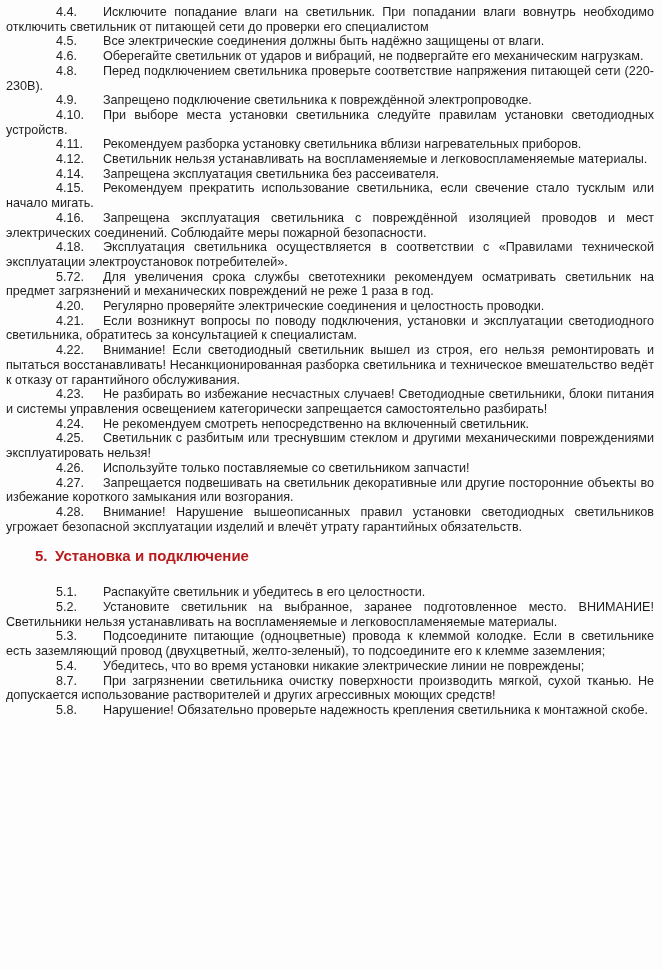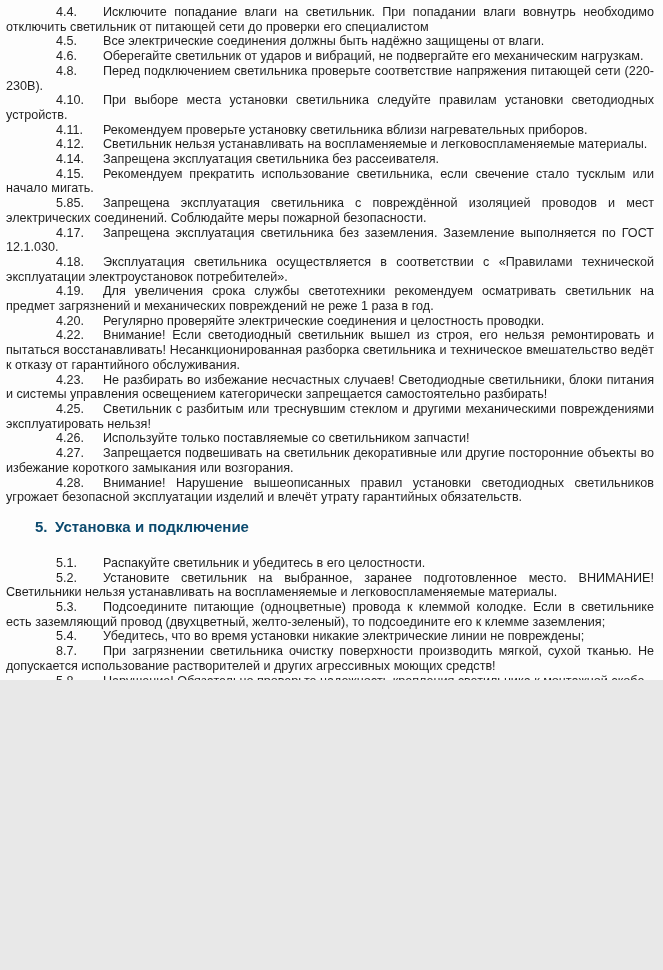--- a/index.html
+++ b/index.html
@@ -3,21 +3,21 @@
 <meta charset="utf-8">
 <style>
   html, body {
     margin: 0;
     padding: 0;
     background: #e8e8e8;
   }
   .page {
     position: relative;
     width: 663px;
-    height: 680px;
+    height: 970px;
     margin: 0 auto;
     background: #fdfdfd;
     color: #1f1f1f;
     font-family: "Liberation Sans", "DejaVu Sans", sans-serif;
     font-size: 12.6px;
     line-height: 14.7px;
     box-sizing: border-box;
     padding: 5px 9px 0 6px;
     overflow: hidden;
   }
@@ -30,49 +30,51 @@
     display: inline-block;
     width: 47px;
     text-indent: 0;
   }
   h2.section-heading {
     margin: 13px 0 21px 0;
     padding-left: 29px;
     font-size: 15px;
     line-height: 17px;
     font-weight: bold;
-    color: #0c4a6e;
+    color: #b91c1c;
   }
   h2.section-heading .hnum {
     display: inline-block;
     width: 20px;
   }
 </style>
 </head>
 <body>
 
 <div class="page">
 
   <div>
     <p class="item"><span class="num">4.4.</span><span>Исключите попадание влаги на светильник. При попадании влаги вовнутрь необходимо отключить светильник от питающей сети до проверки его специалистом</span></p>
     <p class="item"><span class="num">4.5.</span><span>Все электрические соединения должны быть надёжно защищены от влаги.</span></p>
     <p class="item"><span class="num">4.6.</span><span>Оберегайте светильник от ударов и вибраций, не подвергайте его механическим нагрузкам.</span></p>
     <p class="item"><span class="num">4.8.</span><span>Перед подключением светильника проверьте соответствие напряжения питающей сети (220-230В).</span></p>
+    <p class="item"><span class="num">4.9.</span><span>Запрещено подключение светильника к повреждённой электропроводке.</span></p>
     <p class="item"><span class="num">4.10.</span><span>При выборе места установки светильника следуйте правилам установки светодиодных устройств.</span></p>
-    <p class="item"><span class="num">4.11.</span><span>Рекомендуем проверьте установку светильника вблизи нагревательных приборов.</span></p>
+    <p class="item"><span class="num">4.11.</span><span>Рекомендуем разборка установку светильника вблизи нагревательных приборов.</span></p>
     <p class="item"><span class="num">4.12.</span><span>Светильник нельзя устанавливать на воспламеняемые и легковоспламеняемые материалы.</span></p>
     <p class="item"><span class="num">4.14.</span><span>Запрещена эксплуатация светильника без рассеивателя.</span></p>
     <p class="item"><span class="num">4.15.</span><span>Рекомендуем прекратить использование светильника, если свечение стало тусклым или начало мигать.</span></p>
-    <p class="item"><span class="num">5.85.</span><span>Запрещена эксплуатация светильника с повреждённой изоляцией проводов и мест электрических соединений. Соблюдайте меры пожарной безопасности.</span></p>
-    <p class="item"><span class="num">4.17.</span><span>Запрещена эксплуатация светильника без заземления. Заземление выполняется по ГОСТ 12.1.030.</span></p>
+    <p class="item"><span class="num">4.16.</span><span>Запрещена эксплуатация светильника с повреждённой изоляцией проводов и мест электрических соединений. Соблюдайте меры пожарной безопасности.</span></p>
     <p class="item"><span class="num">4.18.</span><span>Эксплуатация светильника осуществляется в соответствии с «Правилами технической эксплуатации электроустановок потребителей».</span></p>
-    <p class="item"><span class="num">4.19.</span><span>Для увеличения срока службы светотехники рекомендуем осматривать светильник на предмет загрязнений и механических повреждений не реже 1 раза в год.</span></p>
+    <p class="item"><span class="num">5.72.</span><span>Для увеличения срока службы светотехники рекомендуем осматривать светильник на предмет загрязнений и механических повреждений не реже 1 раза в год.</span></p>
     <p class="item"><span class="num">4.20.</span><span>Регулярно проверяйте электрические соединения и целостность проводки.</span></p>
+    <p class="item"><span class="num">4.21.</span><span>Если возникнут вопросы по поводу подключения, установки и эксплуатации светодиодного светильника, обратитесь за консультацией к специалистам.</span></p>
     <p class="item"><span class="num">4.22.</span><span>Внимание! Если светодиодный светильник вышел из строя, его нельзя ремонтировать и пытаться восстанавливать! Несанкционированная разборка светильника и техническое вмешательство ведёт к отказу от гарантийного обслуживания.</span></p>
     <p class="item"><span class="num">4.23.</span><span>Не разбирать во избежание несчастных случаев! Светодиодные светильники, блоки питания и системы управления освещением категорически запрещается самостоятельно разбирать!</span></p>
+    <p class="item"><span class="num">4.24.</span><span>Не рекомендуем смотреть непосредственно на включенный светильник.</span></p>
     <p class="item"><span class="num">4.25.</span><span>Светильник с разбитым или треснувшим стеклом и другими механическими повреждениями эксплуатировать нельзя!</span></p>
     <p class="item"><span class="num">4.26.</span><span>Используйте только поставляемые со светильником запчасти!</span></p>
     <p class="item"><span class="num">4.27.</span><span>Запрещается подвешивать на светильник декоративные или другие посторонние объекты во избежание короткого замыкания или возгорания.</span></p>
     <p class="item"><span class="num">4.28.</span><span>Внимание! Нарушение вышеописанных правил установки светодиодных светильников угрожает безопасной эксплуатации изделий и влечёт утрату гарантийных обязательств.</span></p>
   </div>
 
   <h2 class="section-heading"><span class="hnum">5.</span><span>Установка и подключение</span></h2>
 
   <div>
     <p class="item"><span class="num">5.1.</span><span>Распакуйте светильник и убедитесь в его целостности.</span></p>

